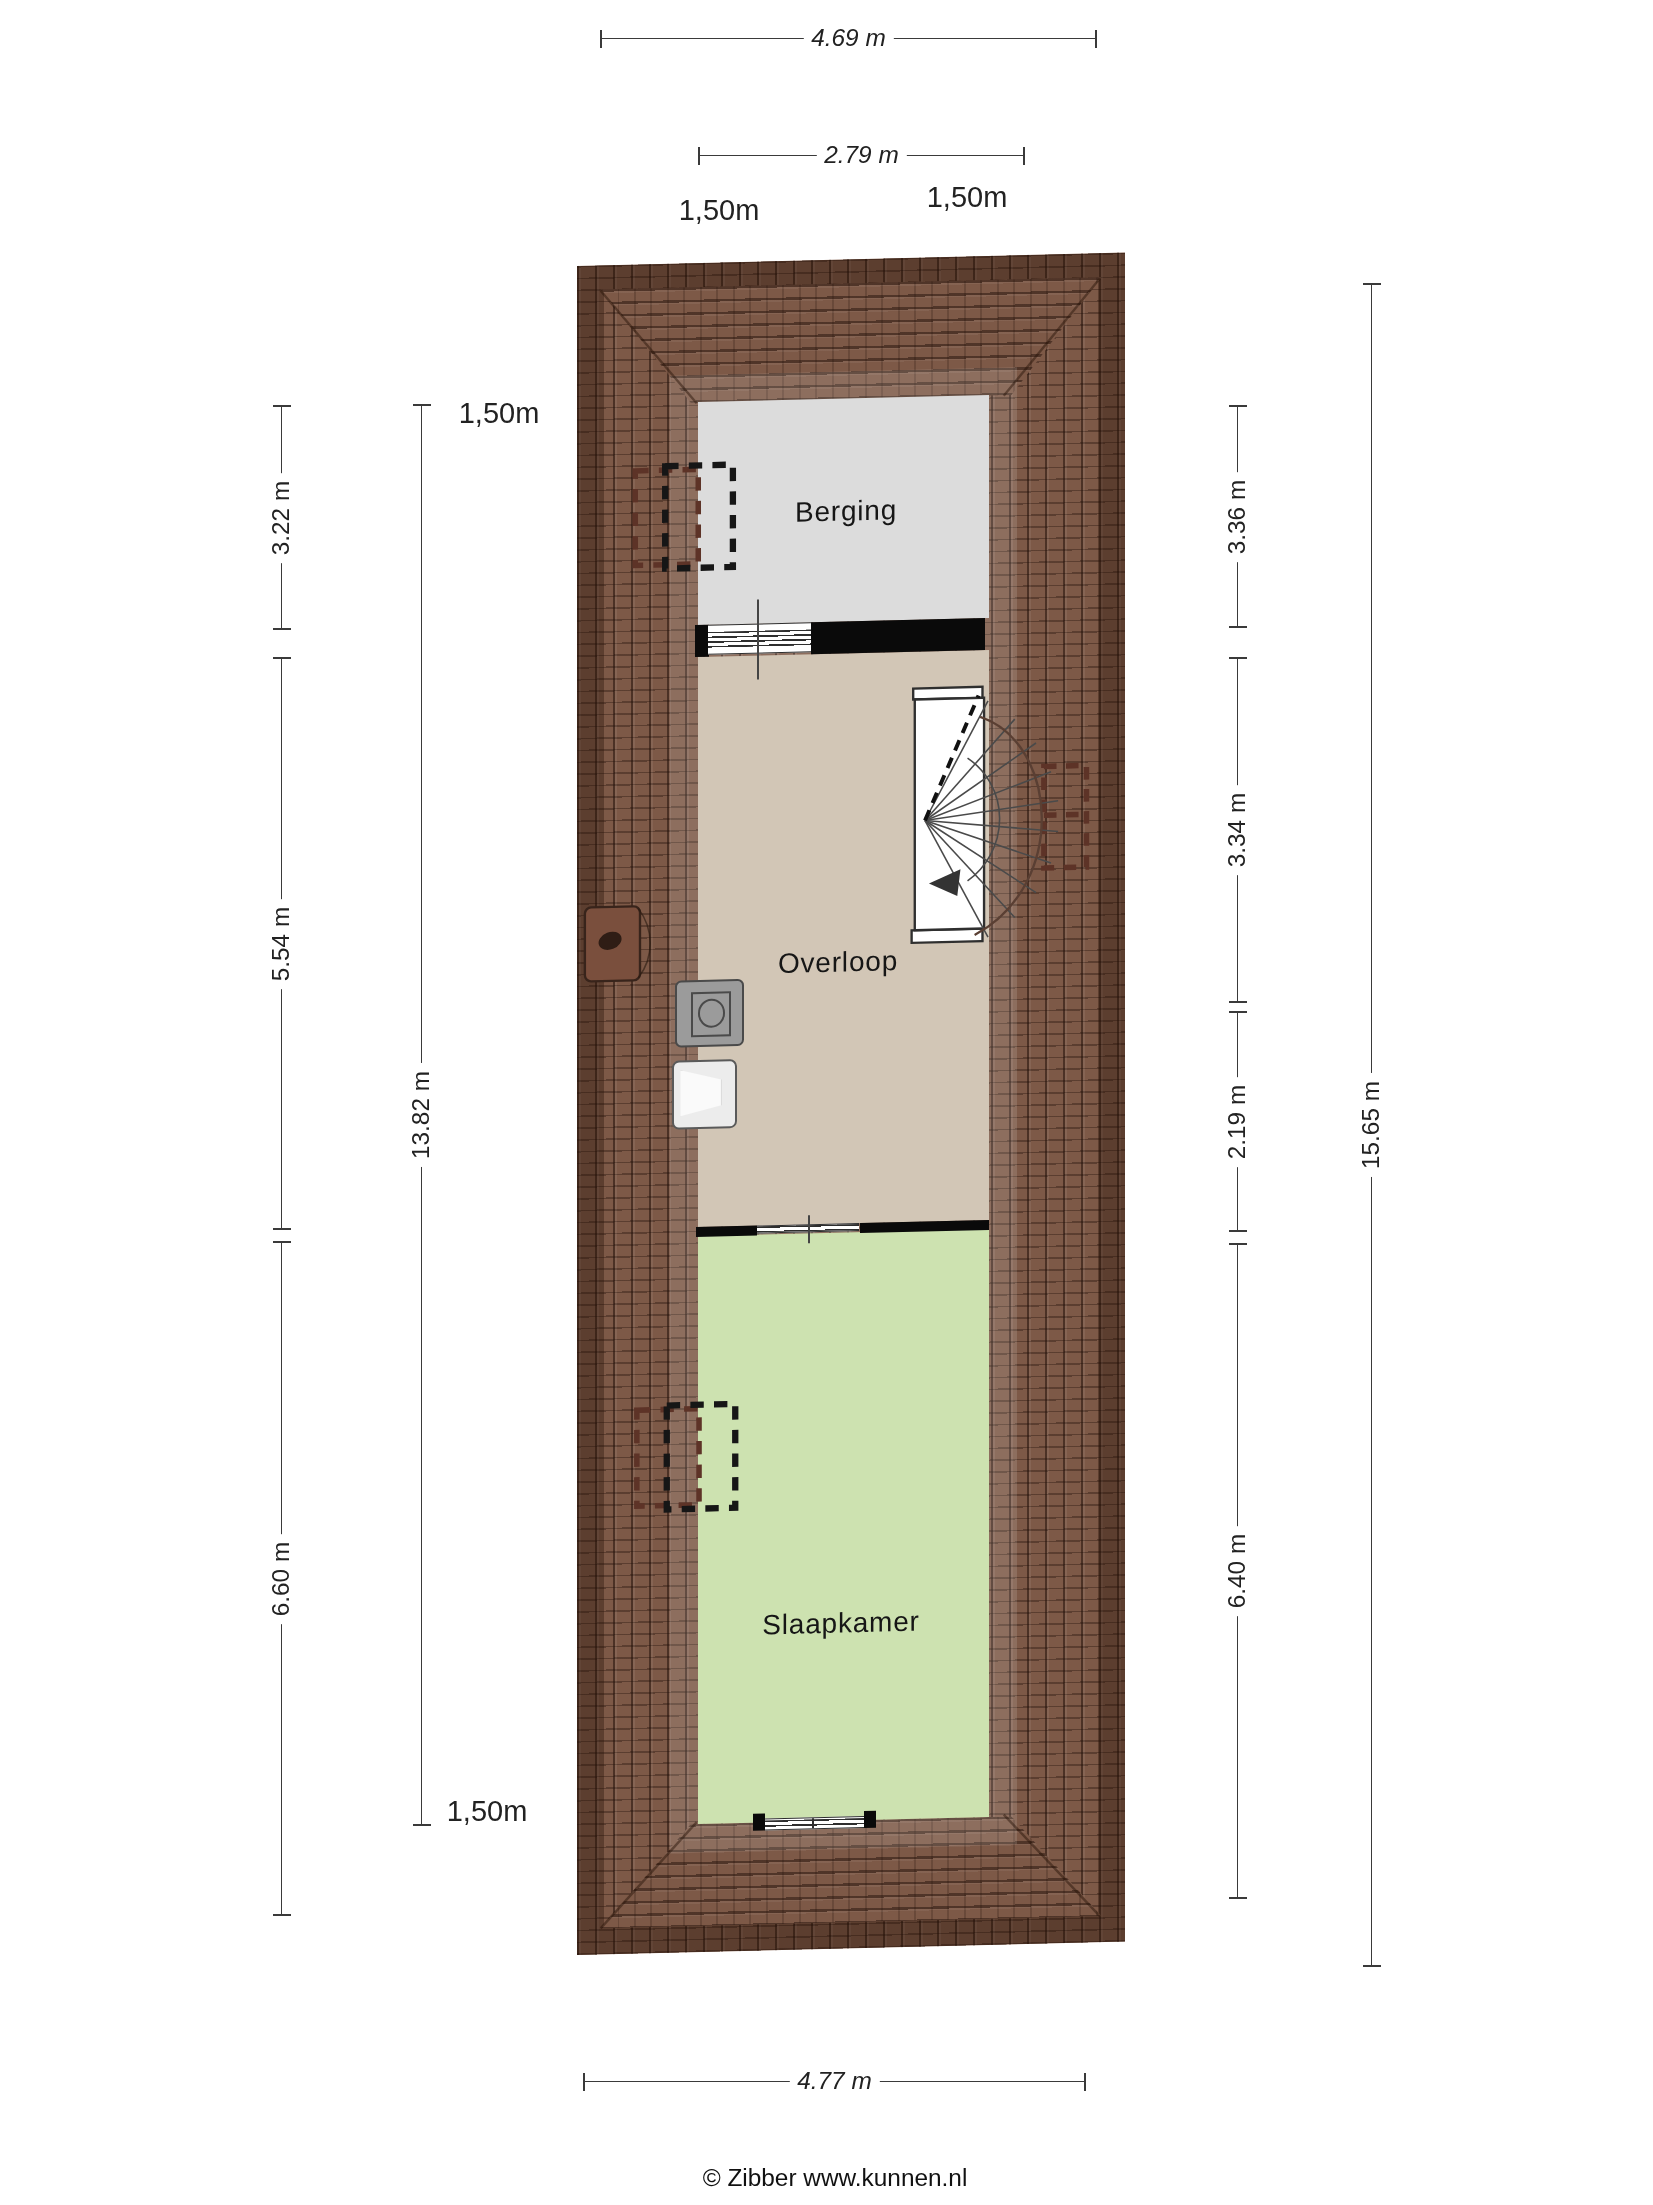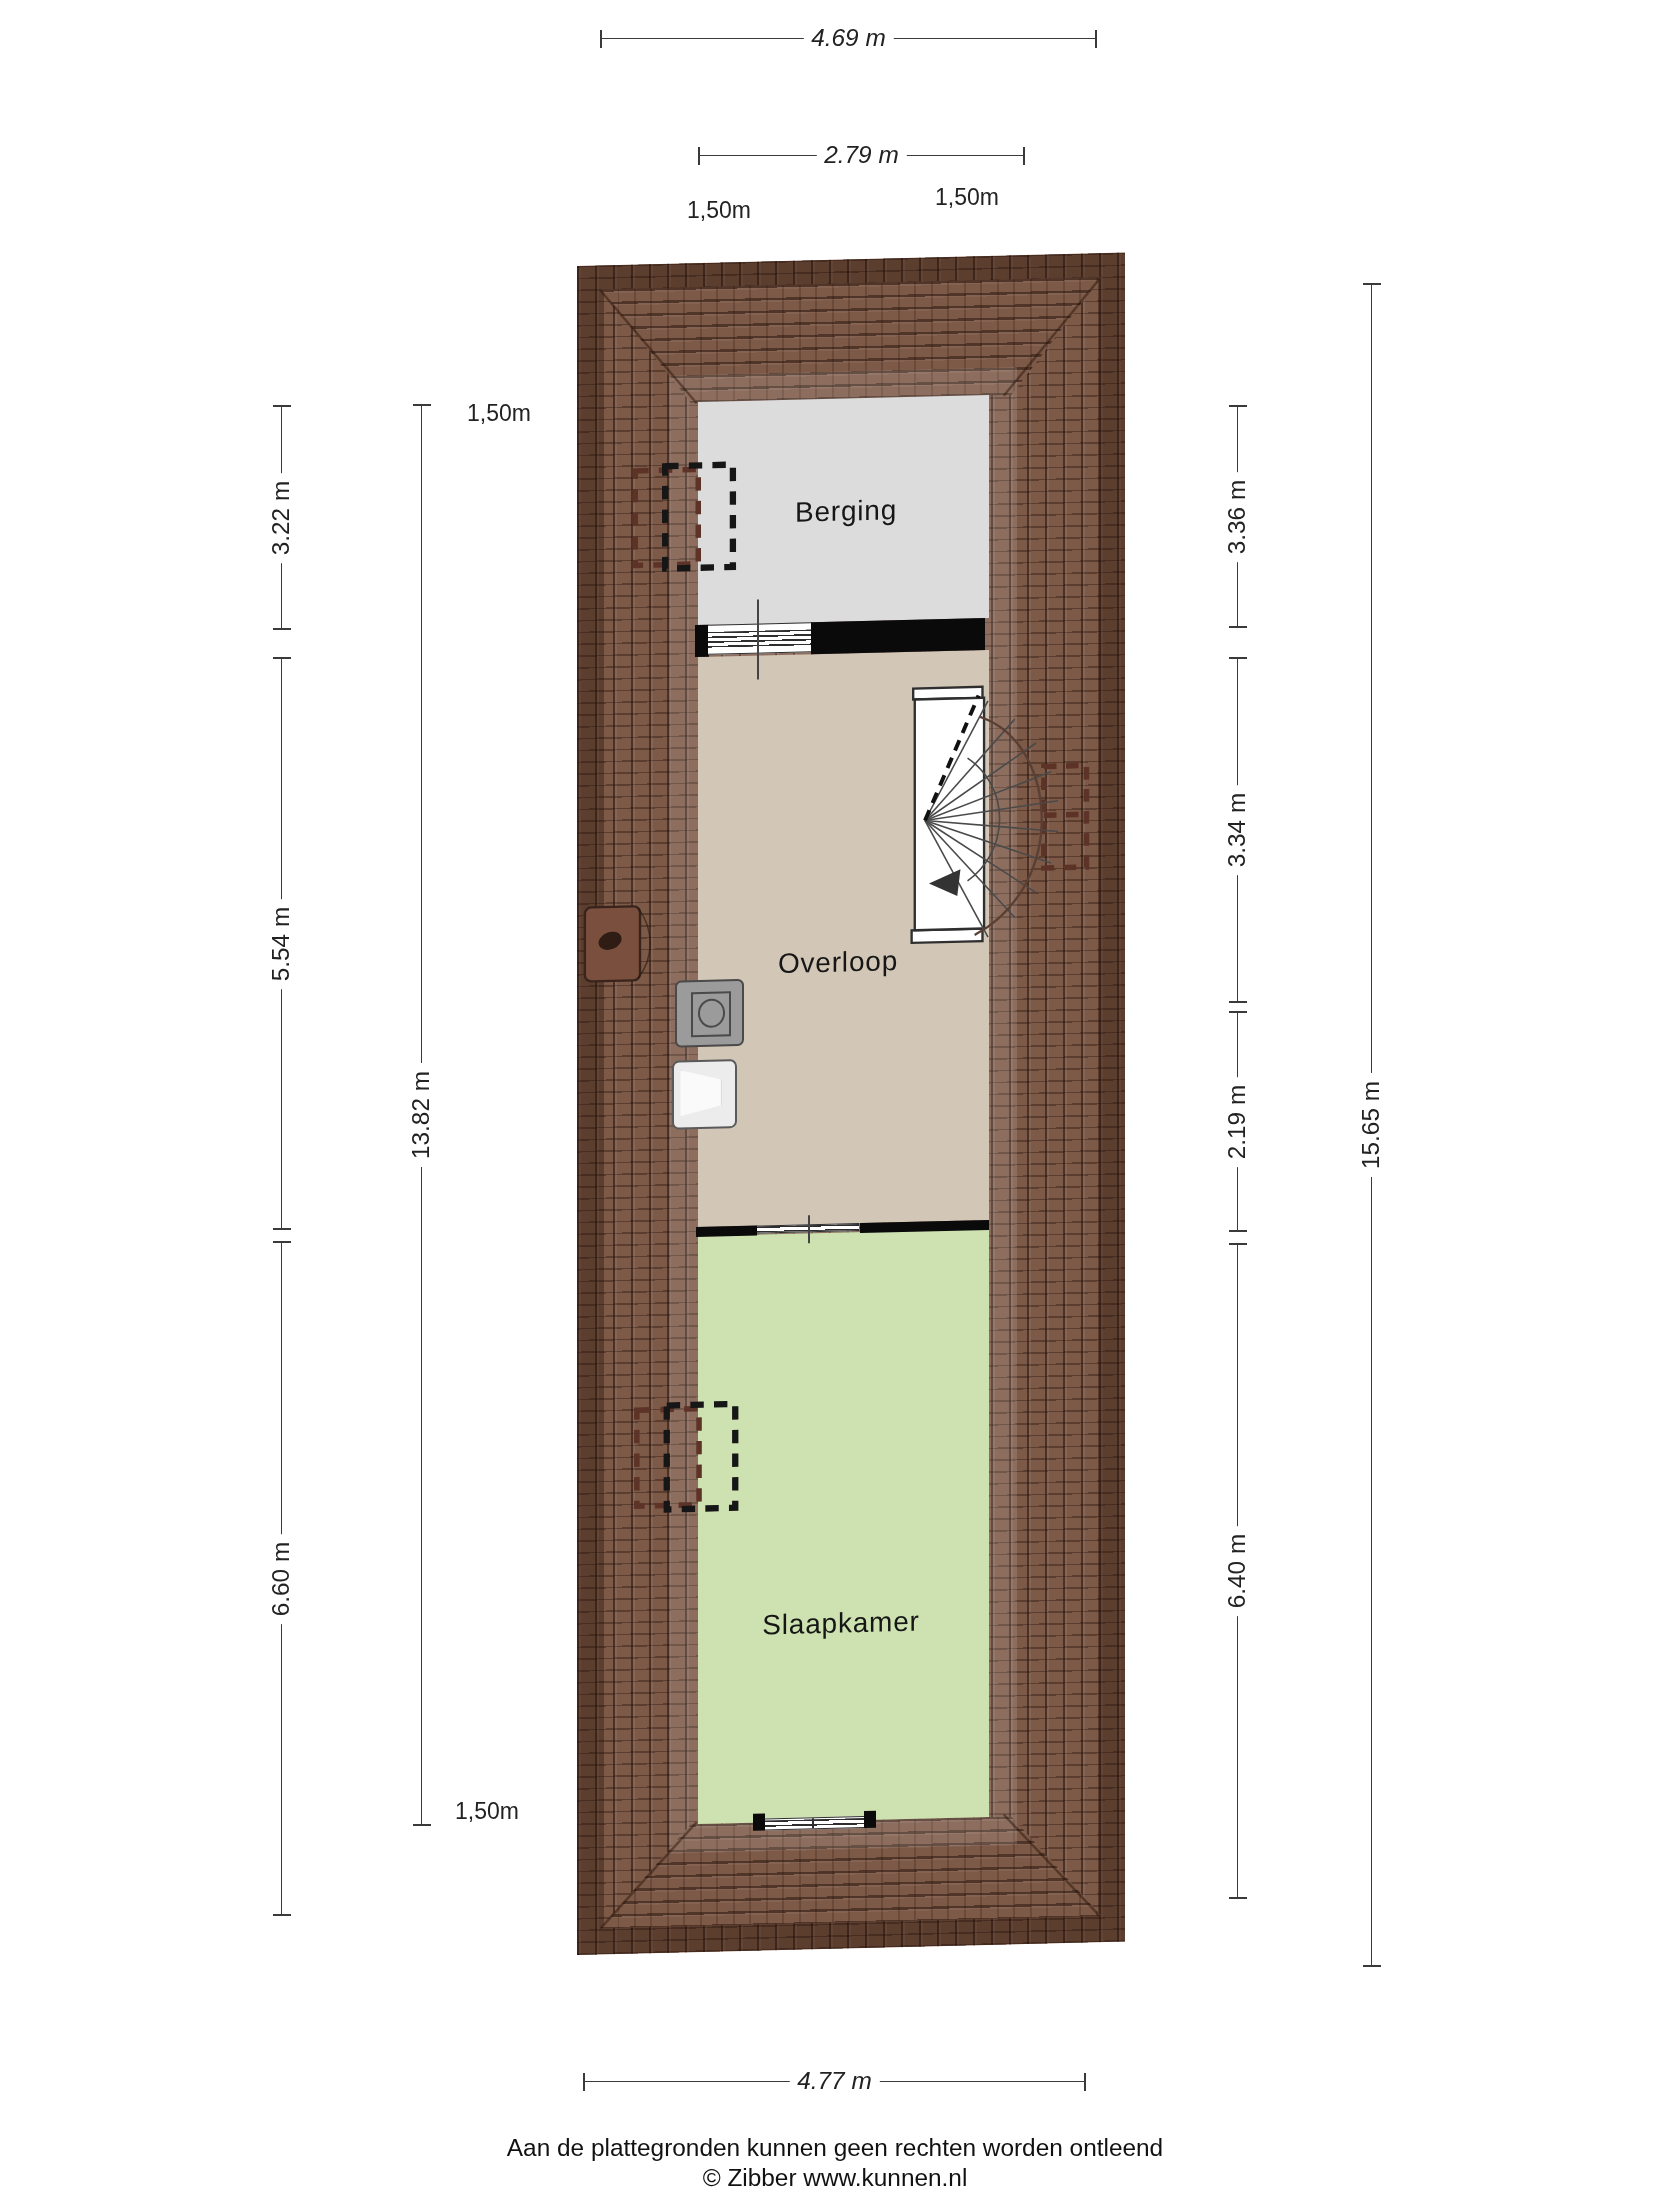--- a/index.html
+++ b/index.html
@@ -54,21 +54,21 @@
   
   .hdim{position:absolute;height:0;border-top:1.6px solid var(--dim-line,#3a3a3a);font-style:italic;}
   .hdim::before,.hdim::after{content:"";position:absolute;top:-8.7px;width:1.6px;height:17.3px;background:var(--dim-line,#3a3a3a);}
   .hdim::before{left:-0.8px}.hdim::after{right:-0.8px}
   .vdim{position:absolute;width:0;border-left:1.6px solid var(--dim-line,#3a3a3a);}
   .vdim::before,.vdim::after{content:"";position:absolute;left:-8.7px;height:1.6px;width:17.3px;background:var(--dim-line,#3a3a3a);}
   .vdim::before{top:-0.8px}.vdim::after{bottom:-0.8px}
   .dlbl{position:absolute;background:#fff;padding:0 7.9px;font-size:24.4px;white-space:nowrap;color:#222;}
   .hdim .dlbl{left:50%;top:-0.8px;transform:translate(-50%,-50%);}
   .vdim .dlbl{left:-0.8px;top:50%;transform:translate(-50%,-50%) rotate(-90deg);}
-  .freelbl{position:absolute;transform:translate(-50%,-50%);font-size:23px;color:#222;white-space:nowrap;}
+  .freelbl{position:absolute;transform:translate(-50%,-50%);font-size:29px;color:#222;white-space:nowrap;}
 
   .footer-line{position:absolute;left:835px;transform:translateX(-50%);font-size:24.4px;color:#111;white-space:nowrap;}
 </style>
 </head>
 <body>
 
 <div id="canvas">
 
   <div id="plan">
     <div class="roof"></div>
@@ -208,17 +208,16 @@
   </div>
 
   <div class="vdim" style="left:1371px;top:284px;height:1682px;">
     <span class="dlbl">15.65 m</span>
   </div>
 
   <div class="hdim" style="left:584px;top:2081px;width:501px;">
     <span class="dlbl">4.77 m</span>
   </div>
 
-  <div class="footer-line" style="top:2134px;">Aan de plattegronden kunnen geen rechten worden ontleend</div>
   <div class="footer-line" style="top:2164px;">© Zibber www.kunnen.nl</div>
 
 </div>
 
 
 </body></html>

